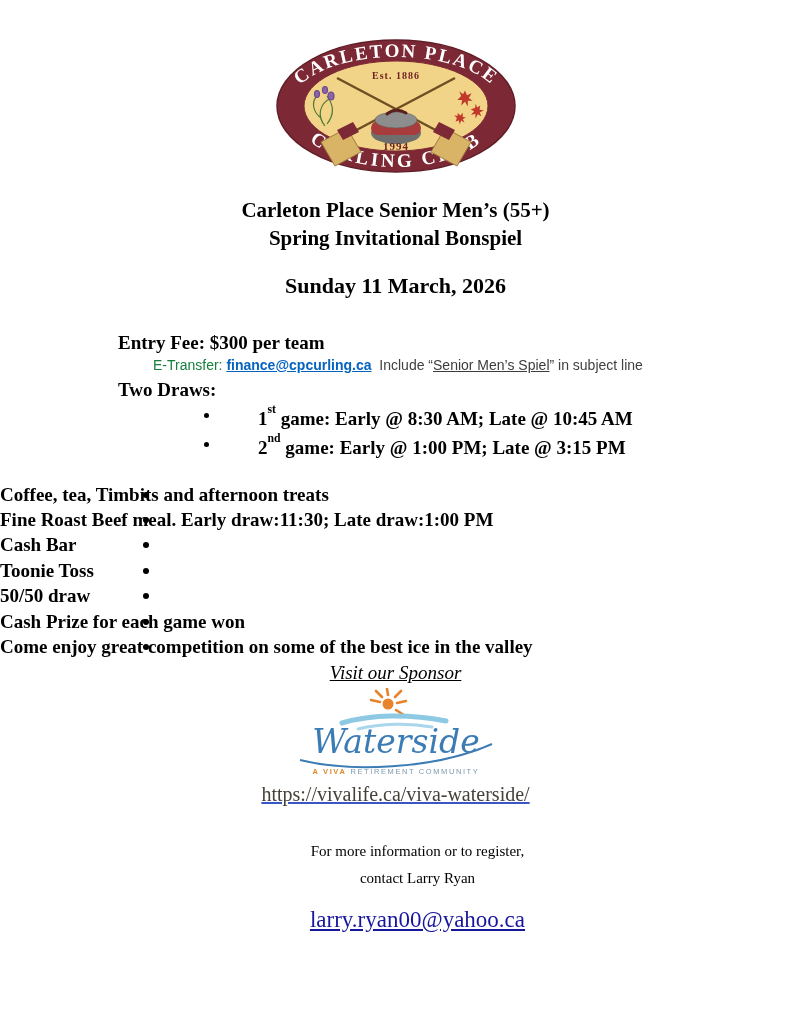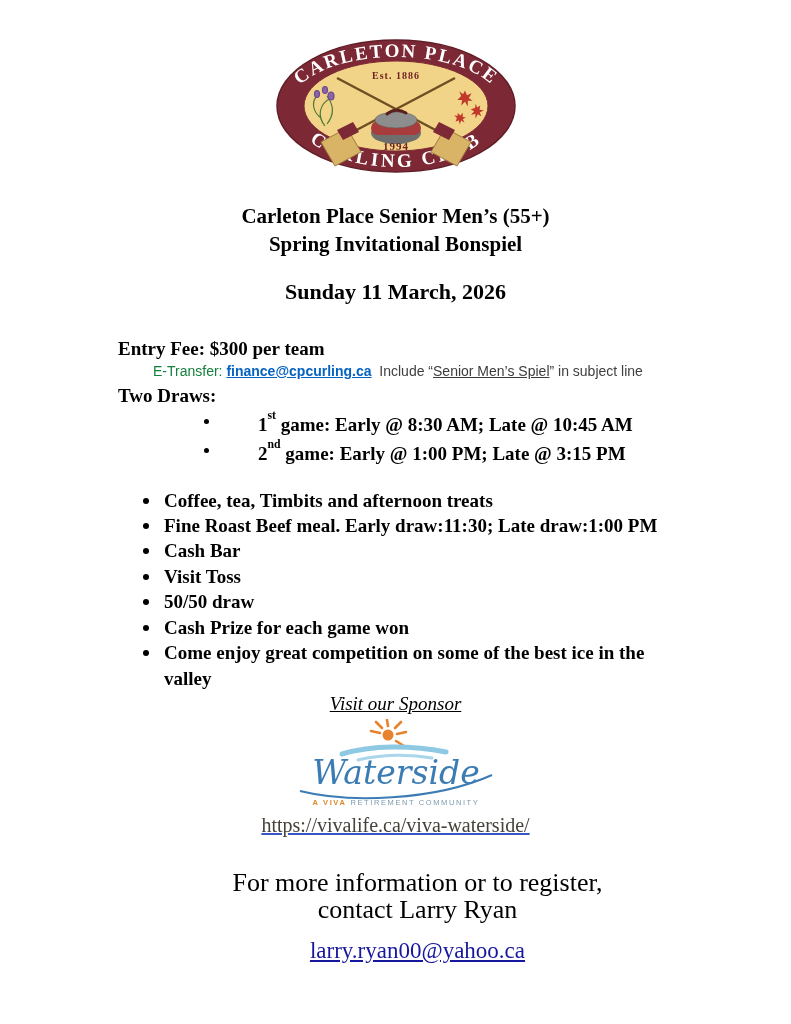--- a/index.html
+++ b/index.html
@@ -1,40 +1,40 @@
 <!DOCTYPE html>
 <html><head>
 <meta charset="utf-8">
 <style>
   html,body{margin:0;padding:0;background:#ffffff;}
   body{width:791px;height:1024px;font-family:"Liberation Serif",serif;color:#000;overflow:hidden;}
   .logo-wrap{padding-top:38px;text-align:center;}
-  .title{margin-top:24px;text-align:center;font-weight:bold;font-size:21px;line-height:28px;}
+  .title{margin-top:18px;text-align:center;font-weight:bold;font-size:21px;line-height:28px;}
   .date{margin-top:21px;text-align:center;font-weight:bold;font-size:22px;line-height:26px;}
   .entry-fee{margin:32px 0 2px 118px;font-weight:bold;font-size:19px;line-height:23px;}
   .etransfer{margin:2px 0 0 153px;width:496px;font-family:"Liberation Sans",sans-serif;
              font-size:14px;line-height:18px;color:#404040;white-space:pre-wrap;}
   .etransfer .lbl{font-weight:normal;color:#15803d;}
   .mail-link{color:#0563C1;font-weight:bold;text-decoration:underline;cursor:pointer;}
   .subject{font-weight:normal;text-decoration:underline;color:#3c3c3c;}
   .two-draws{margin:4px 0 0 118px;font-weight:bold;font-size:19px;line-height:23px;}
   ul{margin:0;padding:0;list-style:none;font-weight:bold;}
   .draws{margin-top:2px;}
   .draws li{position:relative;padding-left:258px;font-size:19px;line-height:24.5px;}
   .draws li::before{content:"";position:absolute;left:204px;top:10px;width:5px;height:5px;border-radius:50%;background:#000;}
   sup.ord{font-size:62%;position:relative;top:-0.45em;}
   .features{margin-top:21px;}
-  .features li{position:relative;padding-left:164px;padding-right:124px;font-size:19px;line-height:25.4px;}
+  .features li{position:relative;padding-right:124px;font-size:19px;line-height:25.4px;}
   .features li::before{content:"";position:absolute;left:143px;top:10px;width:6px;height:6px;border-radius:50%;background:#000;}
   .sponsor-head{margin-top:1px;text-align:center;font-size:19px;line-height:24px;}
   .sponsor-head span{text-decoration:underline;font-style:italic;}
   .waterside{text-align:center;margin-top:3px;}
   .sponsor-url{text-align:center;font-size:20px;line-height:19px;margin-top:1px;}
   .sponsor-url a{color:#46413a;text-decoration:underline;text-decoration-color:#3a56c4;cursor:pointer;}
-  .contact{margin-top:34px;margin-left:44px;text-align:center;font-size:26px;line-height:27px;}
+  .contact{margin-top:34px;margin-left:44px;text-align:center;font-size:15px;line-height:27px;}
   .email-line{margin-top:15px;margin-left:44px;text-align:center;font-size:23px;}
   .email-line a{color:#17179e;text-decoration:underline;cursor:pointer;}
 </style>
 </head>
 <body>
 
 <div class="logo-wrap">
   <svg width="242" height="136" viewBox="0 0 242 136">
     <defs>
       <path id="arcTop" d="M 15,68 A 106,49 0 0 1 227,68"></path>
@@ -96,21 +96,21 @@
 
 <ul class="draws">
   <li><span>1</span><sup class="ord">st</sup><span> game: Early @ 8:30 AM; Late @ 10:45 AM</span></li>
   <li><span>2</span><sup class="ord">nd</sup><span> game: Early @ 1:00 PM; Late @ 3:15 PM</span></li>
 </ul>
 
 <ul class="features">
   <li>Coffee, tea, Timbits and afternoon treats</li>
   <li>Fine Roast Beef meal. Early draw:11:30; Late draw:1:00 PM</li>
   <li>Cash Bar</li>
-  <li>Visit Toss</li>
+  <li>Toonie Toss</li>
   <li>50/50 draw</li>
   <li>Cash Prize for each game won</li>
   <li>Come enjoy great competition on some of the best ice in the valley</li>
 </ul>
 
 <div class="sponsor-head"><span>Visit our Sponsor</span></div>
 
 <div class="waterside">
   <svg width="224" height="92" viewBox="0 0 224 92">
     <g>

